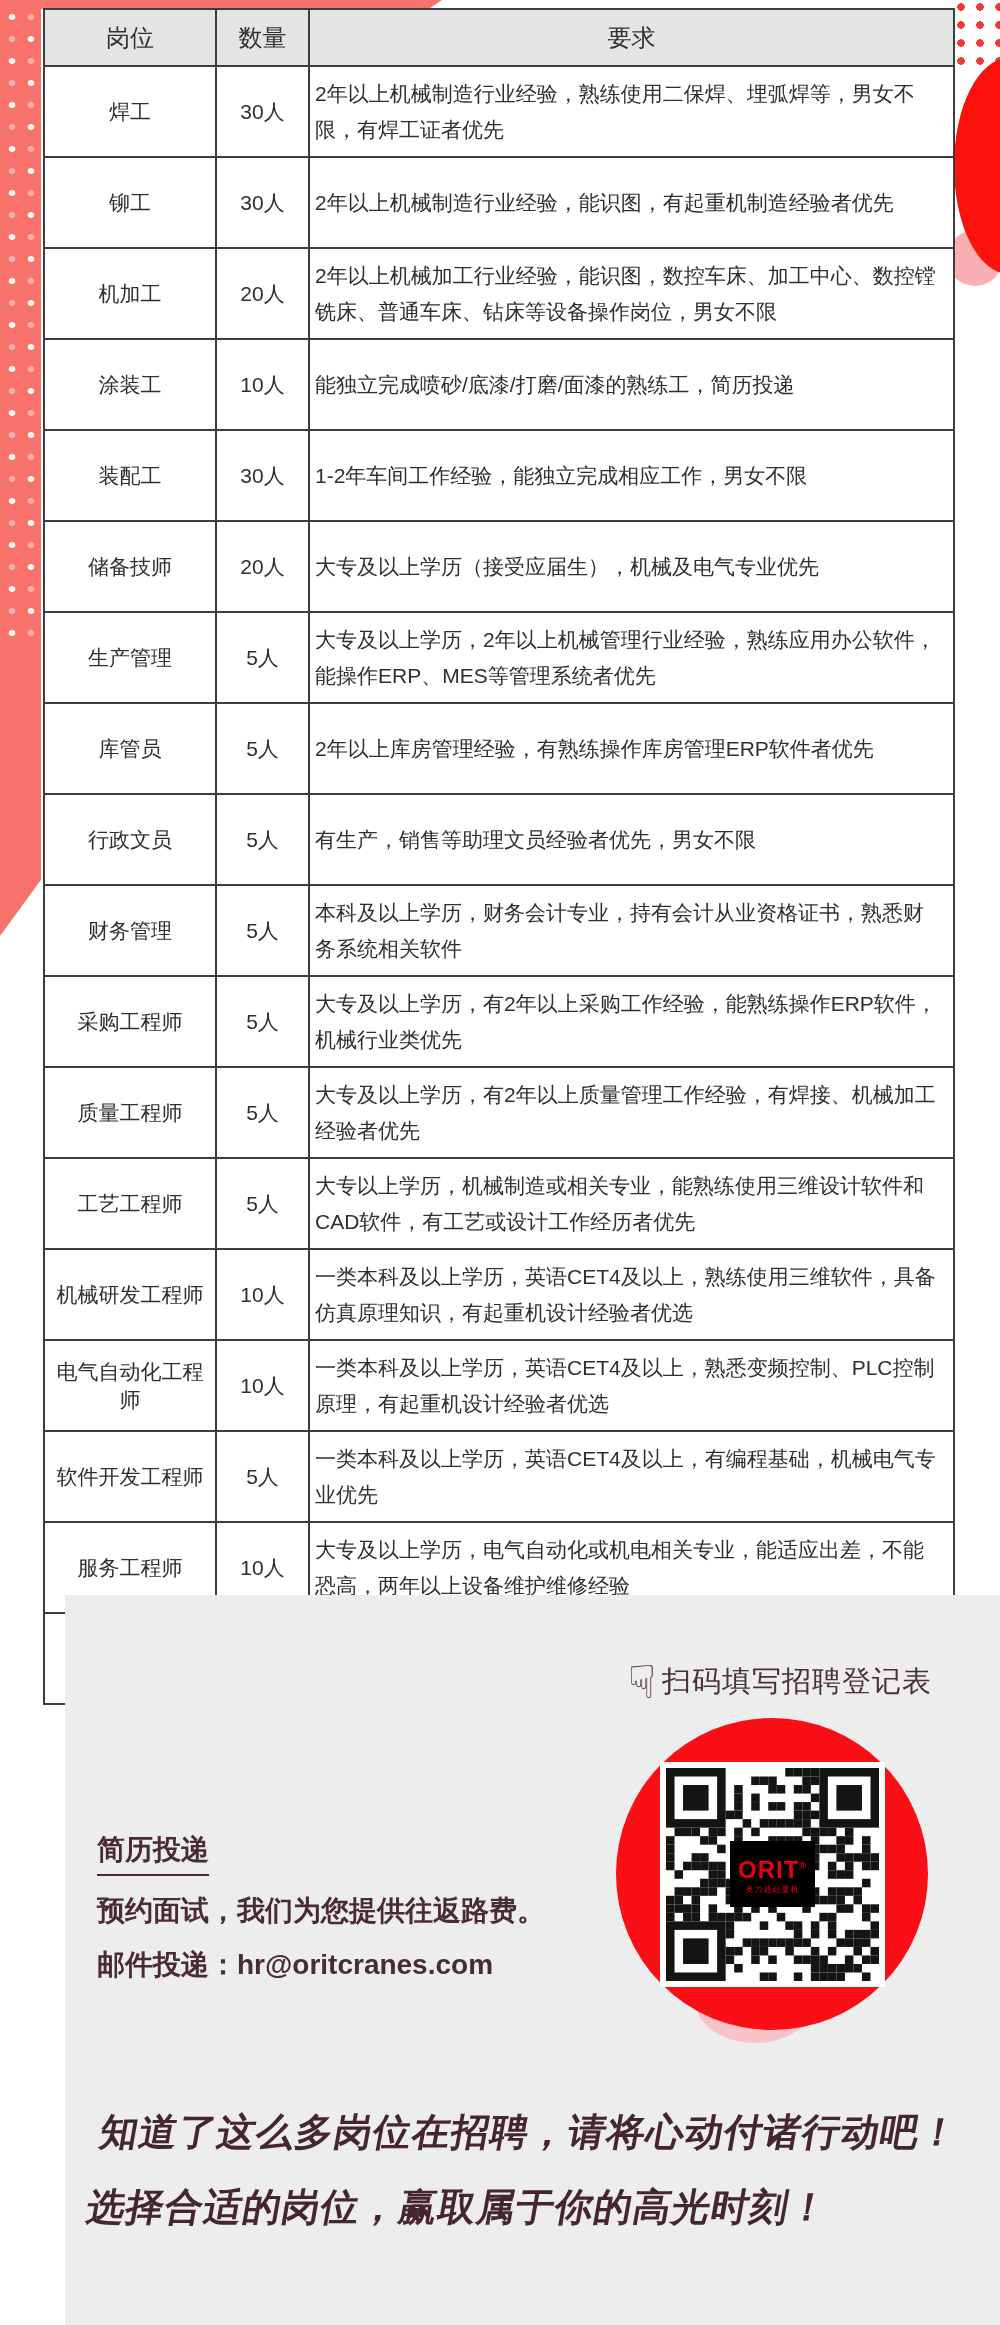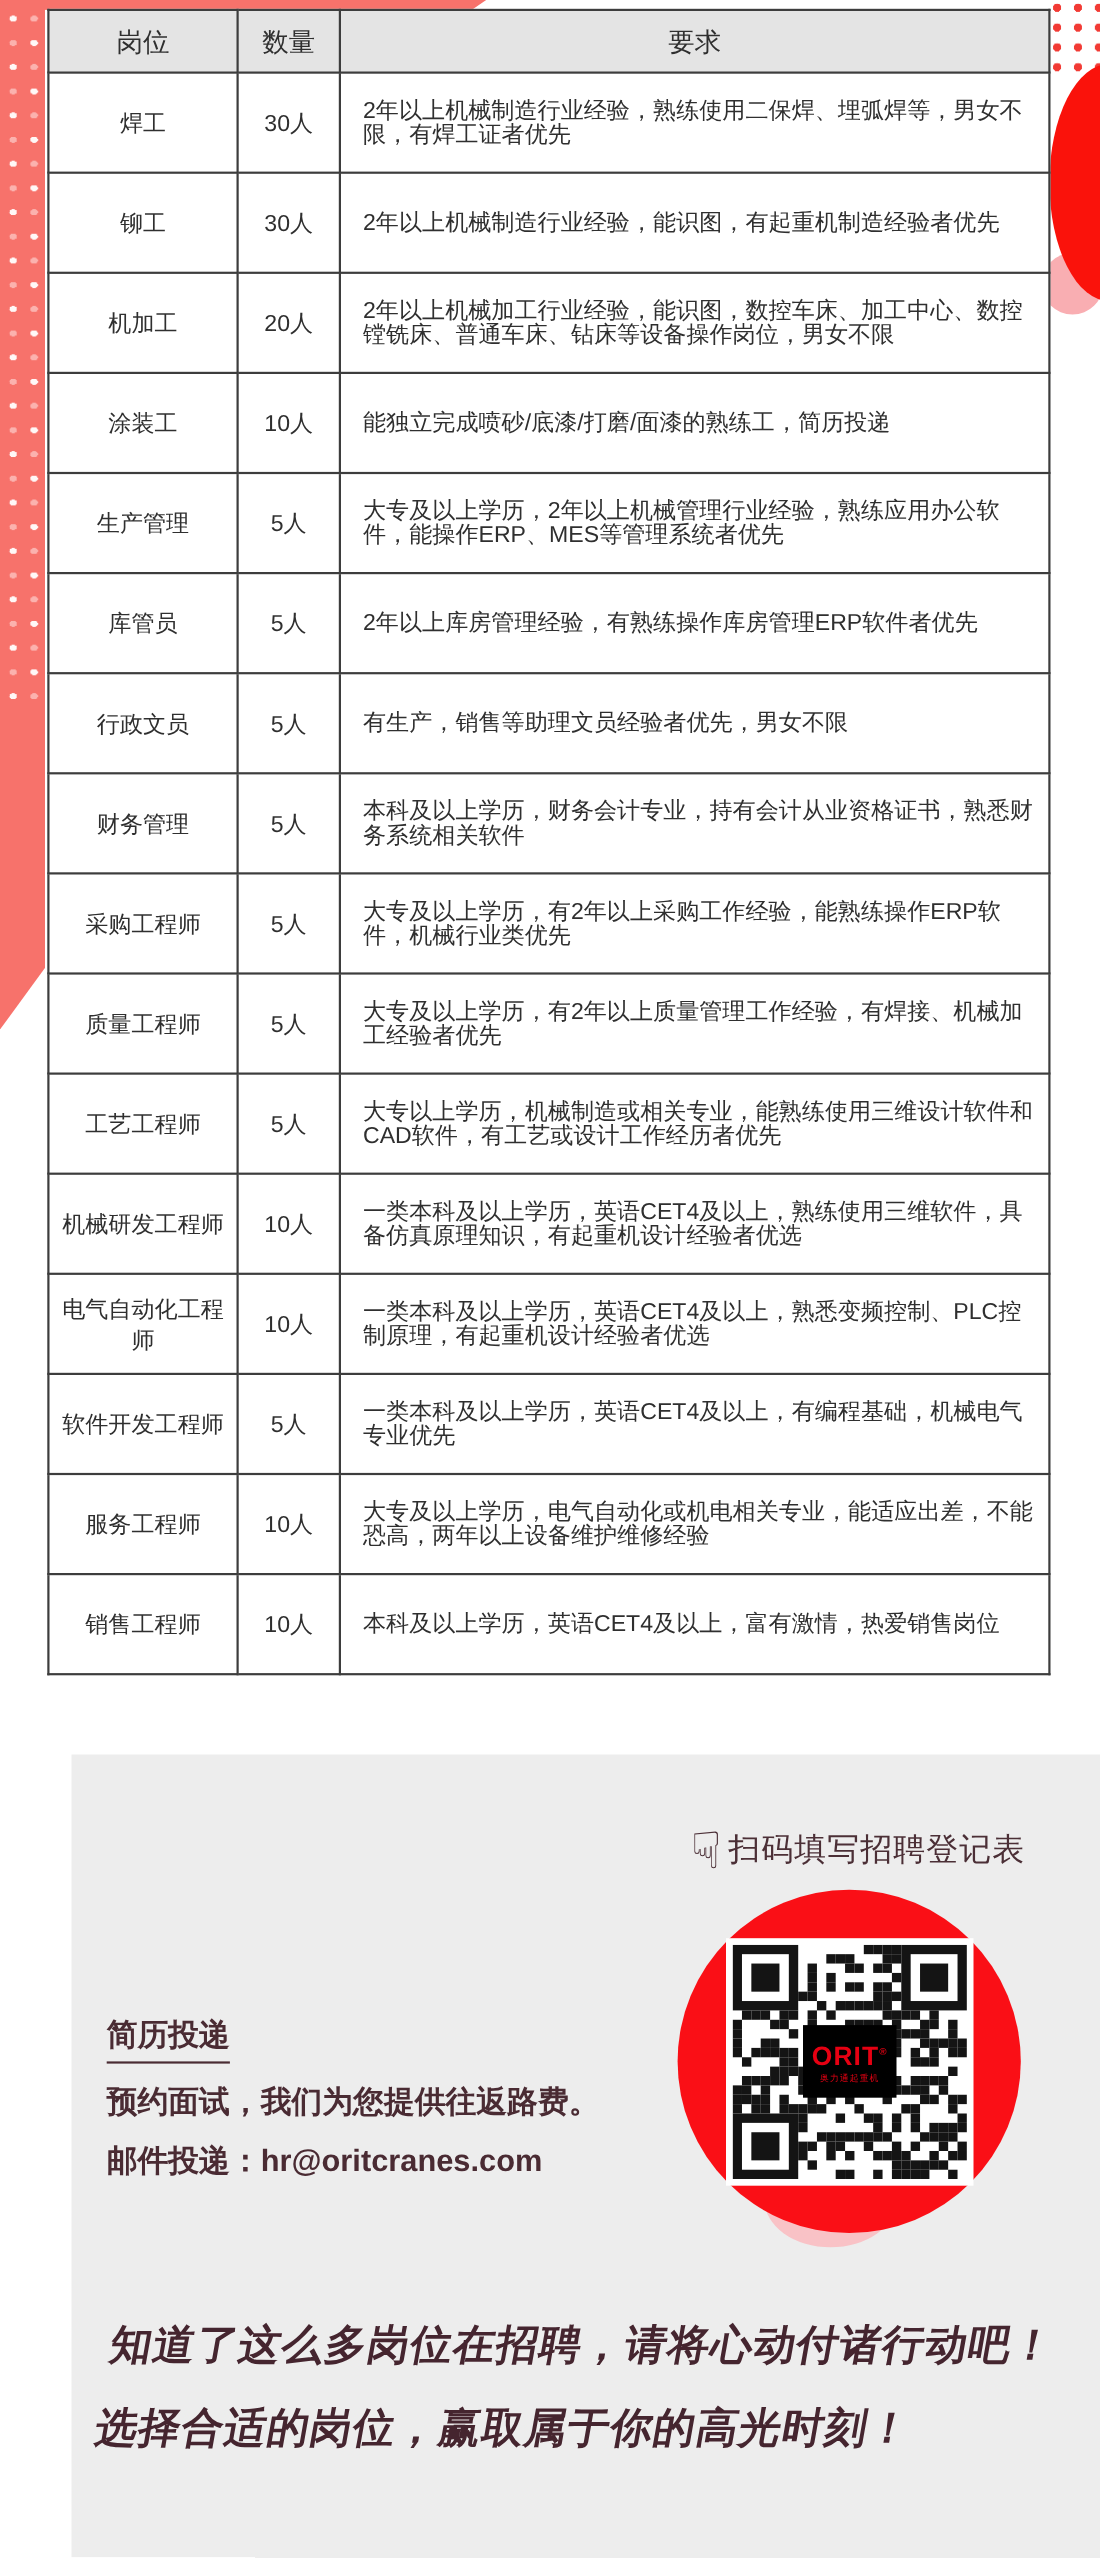--- a/index.html
+++ b/index.html
@@ -28,21 +28,21 @@
 
   
   table.jobs{position:absolute;left:43px;top:8px;width:910px;border-collapse:collapse;
         table-layout:fixed;z-index:3;background:#fff;}
   table.jobs col.c1{width:172px;} table.jobs col.c2{width:93px;} table.jobs col.c3{width:645px;}
   table.jobs th,table.jobs td{border:2px solid #3d3d3d;vertical-align:middle;}
   table.jobs th{height:53px;background:#e4e4e4;font-weight:400;font-size:24px;text-align:center;}
   table.jobs td{height:81px;background:#fff;}
   td.c-pos{text-align:center;font-size:21px;padding:0 2px;}
   td.c-count{text-align:center;font-size:21px;}
-  td.c-req{text-align:left;font-size:21px;line-height:22px;padding:4px 10px 4px 20px;}
+  td.c-req{text-align:left;font-size:21px;line-height:36px;padding:4px 10px 4px 5px;}
 
   
   .gray-section{position:absolute;left:65px;top:1595px;width:935px;height:730px;background:#ededed;z-index:3;}
   .scan-row{position:absolute;left:563px;top:64px;display:flex;align-items:center;gap:6px;color:#4b2f36;}
   .hand-icon{font-size:46px;line-height:46px;}
   .scan-label{font-size:29px;letter-spacing:1px;}
   .red-circle{position:absolute;left:551px;top:123px;width:312px;height:312px;border-radius:50%;
         background:#fa0f16;z-index:2;}
   .pink-crescent{position:absolute;left:630px;top:362px;width:120px;height:86px;border-radius:50%;
         background:#f9c2c6;z-index:1;}
@@ -105,21 +105,31 @@
       <td class="c-count">20人</td>
       <td class="c-req">2年以上机械加工行业经验，能识图，数控车床、加工中心、数控镗铣床、普通车床、钻床等设备操作岗位，男女不限</td>
     </tr>
 
     <tr>
       <td class="c-pos">涂装工</td>
       <td class="c-count">10人</td>
       <td class="c-req">能独立完成喷砂/底漆/打磨/面漆的熟练工，简历投递</td>
     </tr>
 
-
+    <tr>
+      <td class="c-pos">装配工</td>
+      <td class="c-count">30人</td>
+      <td class="c-req">1-2年车间工作经验，能独立完成相应工作，男女不限</td>
+    </tr>
+
+    <tr>
+      <td class="c-pos">储备技师</td>
+      <td class="c-count">20人</td>
+      <td class="c-req">大专及以上学历（接受应届生），机械及电气专业优先</td>
+    </tr>
 
     <tr>
       <td class="c-pos">生产管理</td>
       <td class="c-count">5人</td>
       <td class="c-req">大专及以上学历，2年以上机械管理行业经验，熟练应用办公软件，能操作ERP、MES等管理系统者优先</td>
     </tr>
 
     <tr>
       <td class="c-pos">库管员</td>
       <td class="c-count">5人</td>

